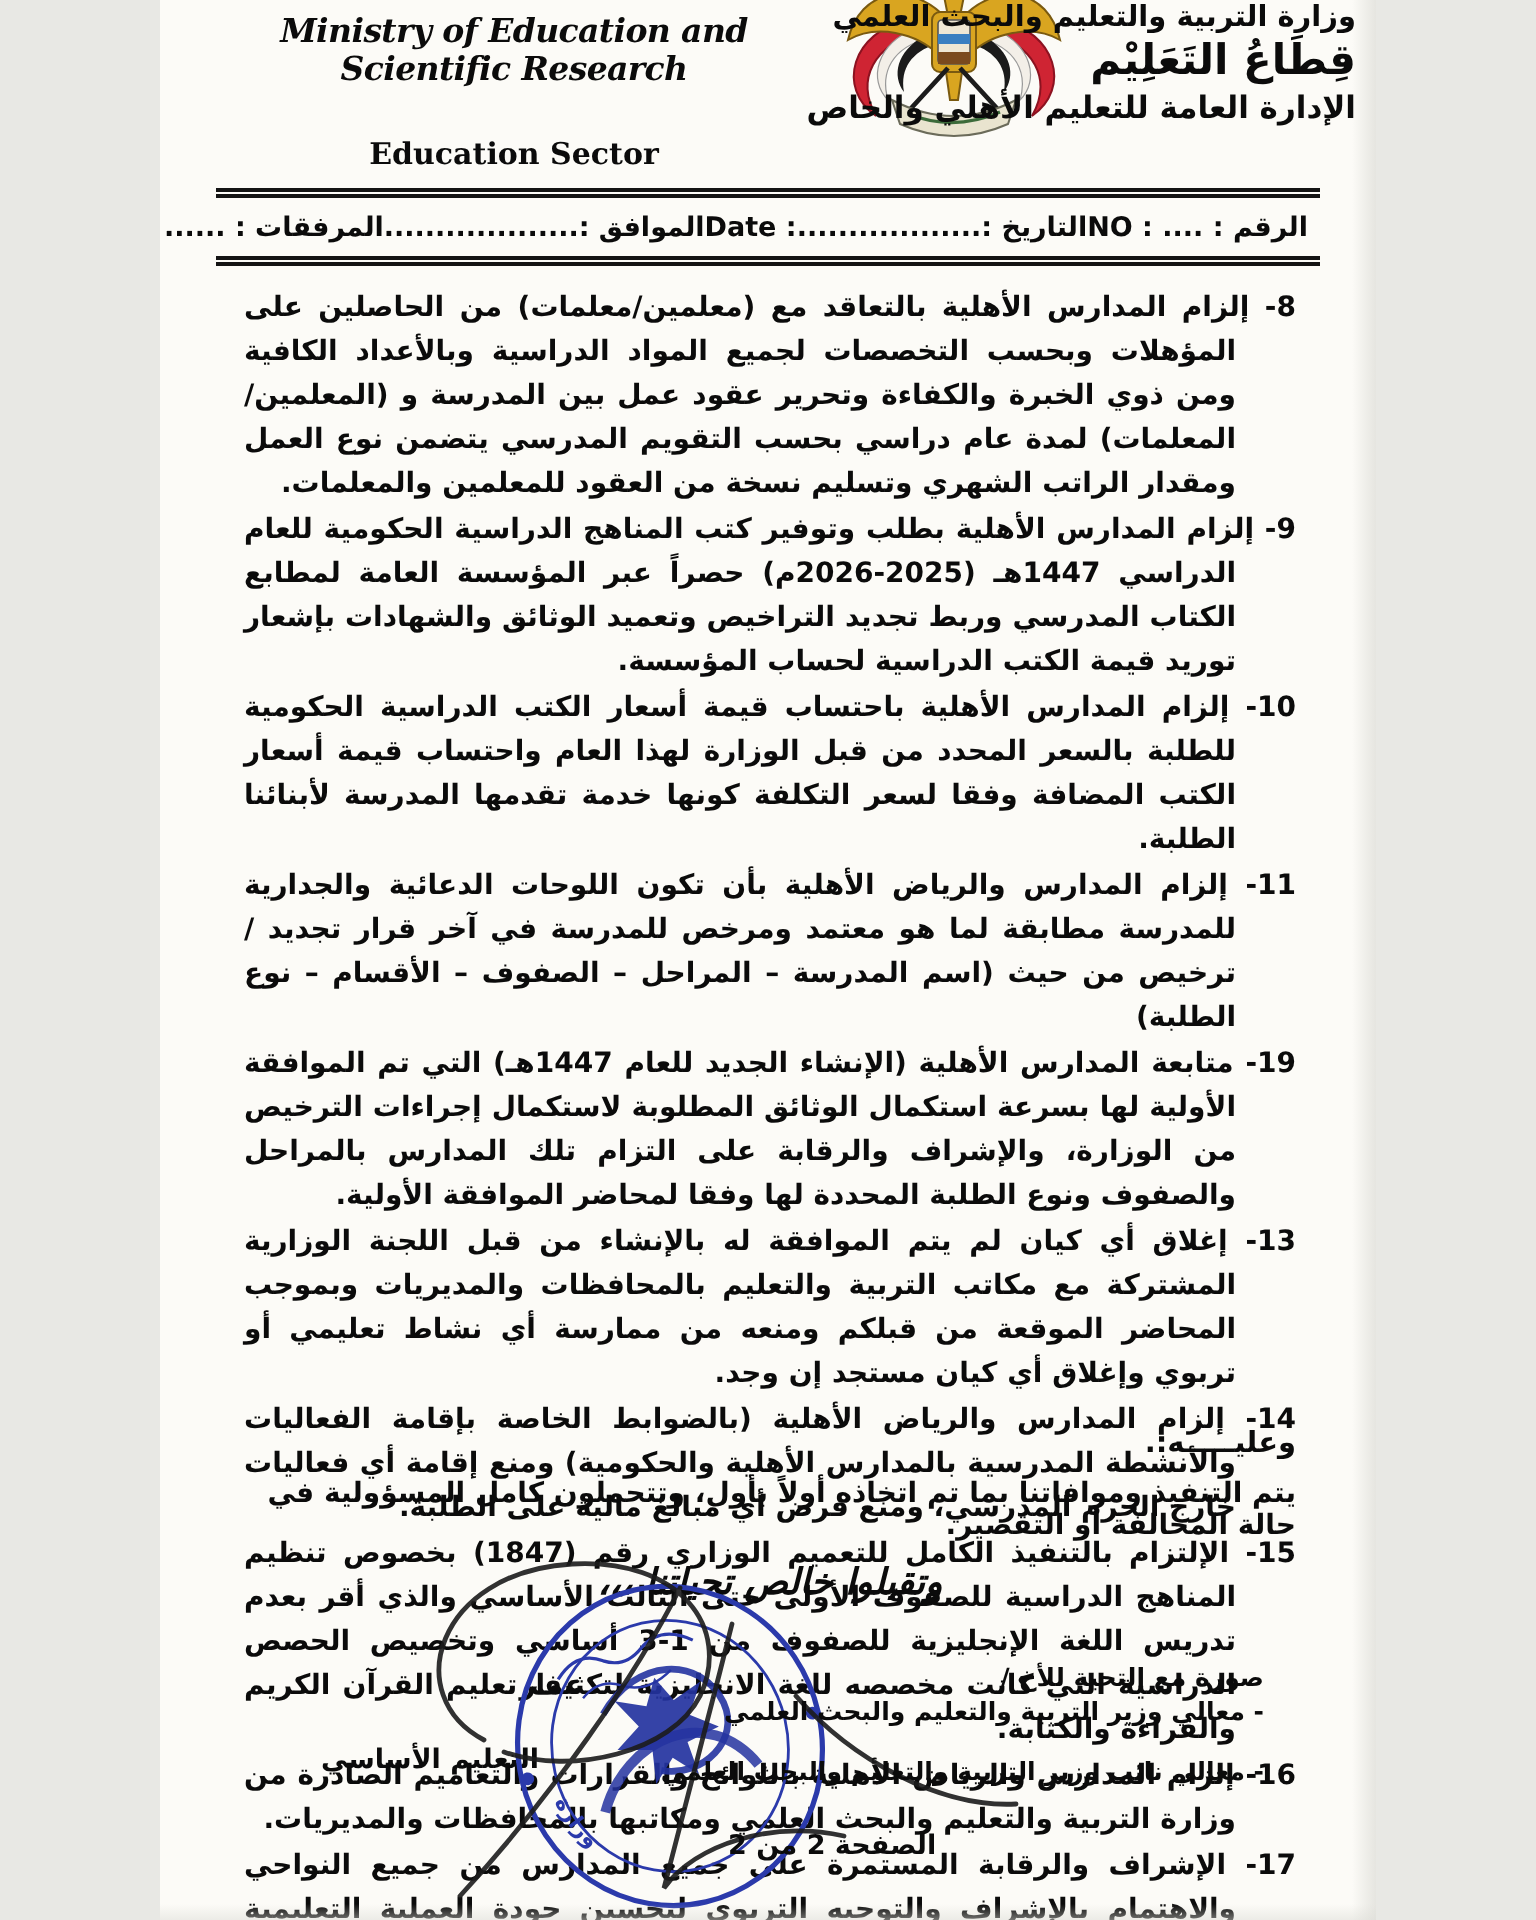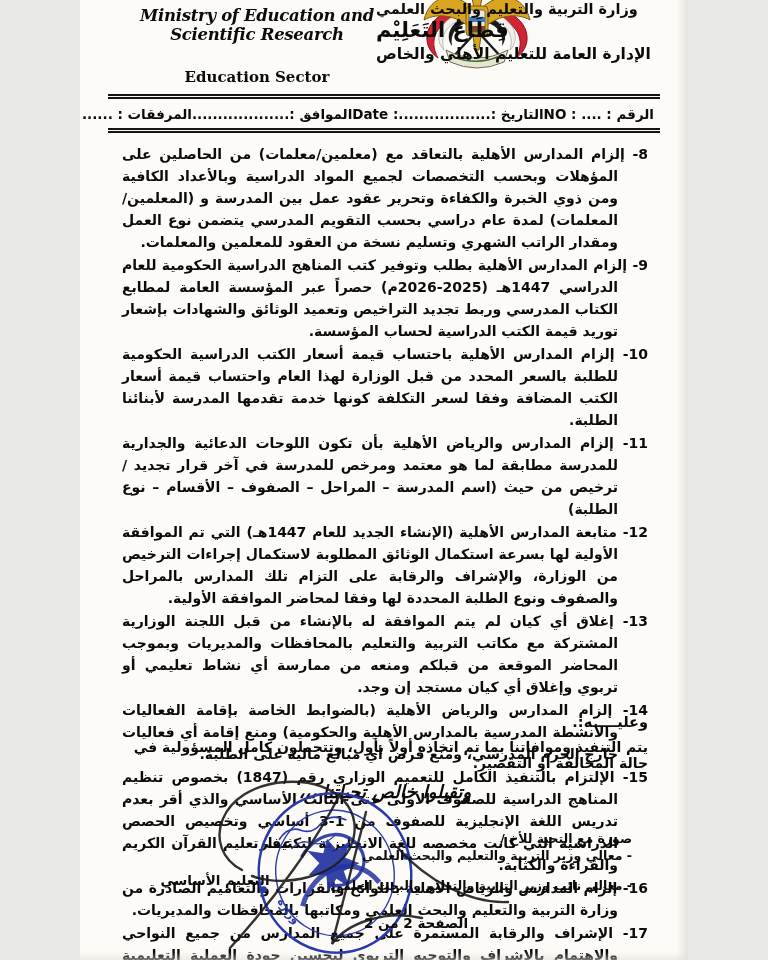--- a/index.html
+++ b/index.html
@@ -19,21 +19,21 @@
     background:#c9c9c2; opacity:.6; border-radius:50%; }
 
   
   .hdr-en { position:absolute; left:24px; top:6px; width:306px; text-align:center; }
   .hdr-en .l1 { font-family:"DejaVu Serif", serif; font-style:italic; font-weight:bold;
     font-size:16.5px; letter-spacing:-0.3px; }
   .hdr-en .l2 { font-family:"DejaVu Serif", serif; font-weight:bold; font-size:15px; margin-top:24px; }
 
   .emblem { position:absolute; left:334px; top:-16px; width:126px; height:100px; }
 
-  .hdr-ar { position:absolute; right:10px; top:1px; width:302px; text-align:left; direction:rtl; }
+  .hdr-ar { position:absolute; right:10px; top:1px; width:302px; text-align:right; direction:rtl; }
   .hdr-ar .a1 { font-size:14.5px; font-weight:bold; letter-spacing:-0.5px; }
   .hdr-ar .a2 { font-size:21px; font-weight:bold; margin-top:1px; }
   .hdr-ar .a3 { font-size:15.5px; font-weight:bold; margin-top:3px; }
 
   
   .refbar { position:absolute; left:28px; right:28px; top:94px;
     border-top:5px double #141414; border-bottom:5px double #141414; padding:7px 6px 6px; }
   .refrow { direction:rtl; display:flex; justify-content:space-between; align-items:center;
     font-weight:bold; font-size:13.5px; white-space:nowrap; }
   .refrow .grp { display:flex; gap:10px; }
@@ -118,21 +118,21 @@
         <span>Attachment</span>
       </span>
     </div>
   </div>
 
   <div class="body-items">
     <div class="item">8- إلزام المدارس الأهلية بالتعاقد مع (معلمين/معلمات) من الحاصلين على المؤهلات وبحسب التخصصات لجميع المواد الدراسية وبالأعداد الكافية ومن ذوي الخبرة والكفاءة وتحرير عقود عمل بين المدرسة و (المعلمين/المعلمات) لمدة عام دراسي بحسب التقويم المدرسي يتضمن نوع العمل ومقدار الراتب الشهري وتسليم نسخة من العقود للمعلمين والمعلمات.</div>
     <div class="item">9- إلزام المدارس الأهلية بطلب وتوفير كتب المناهج الدراسية الحكومية للعام الدراسي 1447هـ (2025-2026م) حصراً عبر المؤسسة العامة لمطابع الكتاب المدرسي وربط تجديد التراخيص وتعميد الوثائق والشهادات بإشعار توريد قيمة الكتب الدراسية لحساب المؤسسة.</div>
     <div class="item">10- إلزام المدارس الأهلية باحتساب قيمة أسعار الكتب الدراسية الحكومية للطلبة بالسعر المحدد من قبل الوزارة لهذا العام واحتساب قيمة أسعار الكتب المضافة وفقا لسعر التكلفة كونها خدمة تقدمها المدرسة لأبنائنا الطلبة.</div>
     <div class="item">11- إلزام المدارس والرياض الأهلية بأن تكون اللوحات الدعائية والجدارية للمدرسة مطابقة لما هو معتمد ومرخص للمدرسة في آخر قرار تجديد / ترخيص من حيث (اسم المدرسة – المراحل – الصفوف – الأقسام – نوع الطلبة)</div>
-    <div class="item">12- متابعة المدارس الأهلية (الإنشاء الجديد للعام 1447هـ) التي تم الموافقة الأولية لها بسرعة استكمال الوثائق المطلوبة لاستكمال إجراءات الترخيص من الوزارة، والإشراف والرقابة على التزام تلك المدارس بالمراحل والصفوف ونوع الطلبة المحددة لها وفقا لمحاضر الموافقة الأولية.</div>
+    <div class="item">19- متابعة المدارس الأهلية (الإنشاء الجديد للعام 1447هـ) التي تم الموافقة الأولية لها بسرعة استكمال الوثائق المطلوبة لاستكمال إجراءات الترخيص من الوزارة، والإشراف والرقابة على التزام تلك المدارس بالمراحل والصفوف ونوع الطلبة المحددة لها وفقا لمحاضر الموافقة الأولية.</div>
     <div class="item">13- إغلاق أي كيان لم يتم الموافقة له بالإنشاء من قبل اللجنة الوزارية المشتركة مع مكاتب التربية والتعليم بالمحافظات والمديريات وبموجب المحاضر الموقعة من قبلكم ومنعه من ممارسة أي نشاط تعليمي أو تربوي وإغلاق أي كيان مستجد إن وجد.</div>
     <div class="item">14- إلزام المدارس والرياض الأهلية (بالضوابط الخاصة بإقامة الفعاليات والأنشطة المدرسية بالمدارس الأهلية والحكومية) ومنع إقامة أي فعاليات خارج الحرم المدرسي، ومنع فرض أي مبالغ مالية على الطلبة.</div>
     <div class="item">15- الإلتزام بالتنفيذ الكامل للتعميم الوزاري رقم (1847) بخصوص تنظيم المناهج الدراسية للصفوف الأولى حتى الثالث الأساسي والذي أقر بعدم تدريس اللغة الإنجليزية للصفوف من 1-3 أساسي وتخصيص الحصص الدراسية التي كانت مخصصه للغة الانجليزية لتكثيف تعليم القرآن الكريم والقراءة والكتابة.</div>
     <div class="item">16- إلزام المدارس والرياض الأهلية باللوائح والقرارات والتعاميم الصادرة من وزارة التربية والتعليم والبحث العلمي ومكاتبها بالمحافظات والمديريات.</div>
     <div class="item">17- الإشراف والرقابة المستمرة على جميع المدارس من جميع النواحي والاهتمام بالإشراف والتوجيه التربوي لتحسين جودة العملية التعليمية والتربوية.</div>
   </div>
 
   <div class="closing-block">
     <div class="closing-word">وعليـــــه:.</div>
     <div class="closing-par">يتم التنفيذ وموافاتنا بما تم اتخاذه أولاً بأول، وتتحملون كامل المسؤولية في حالة المخالفة أو التقصير.</div>

